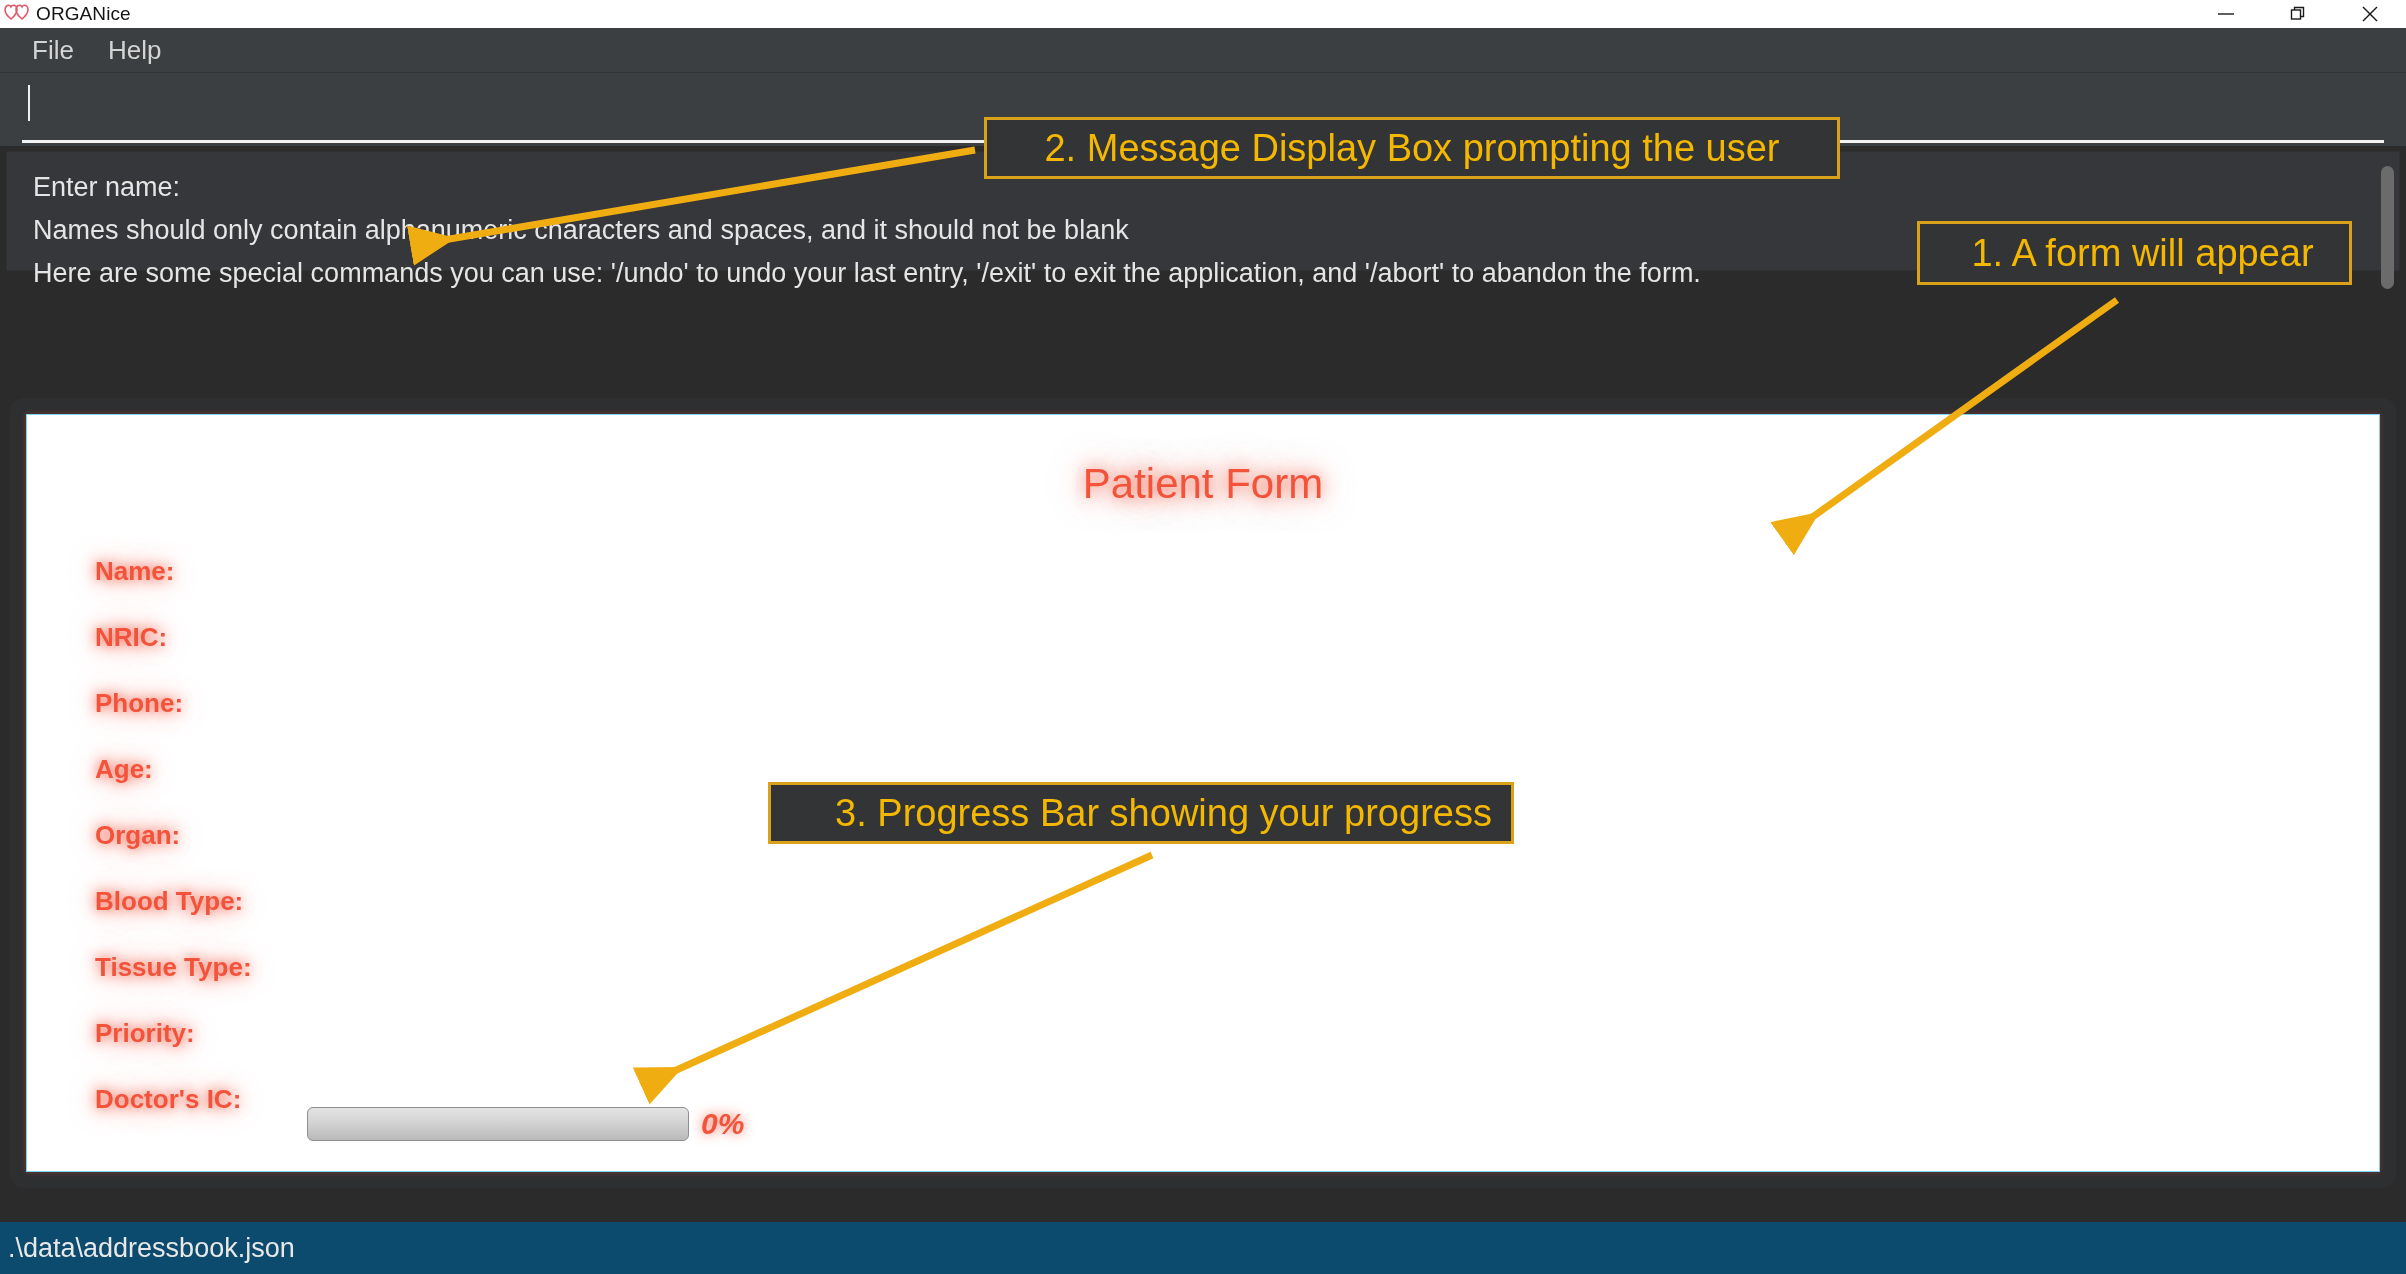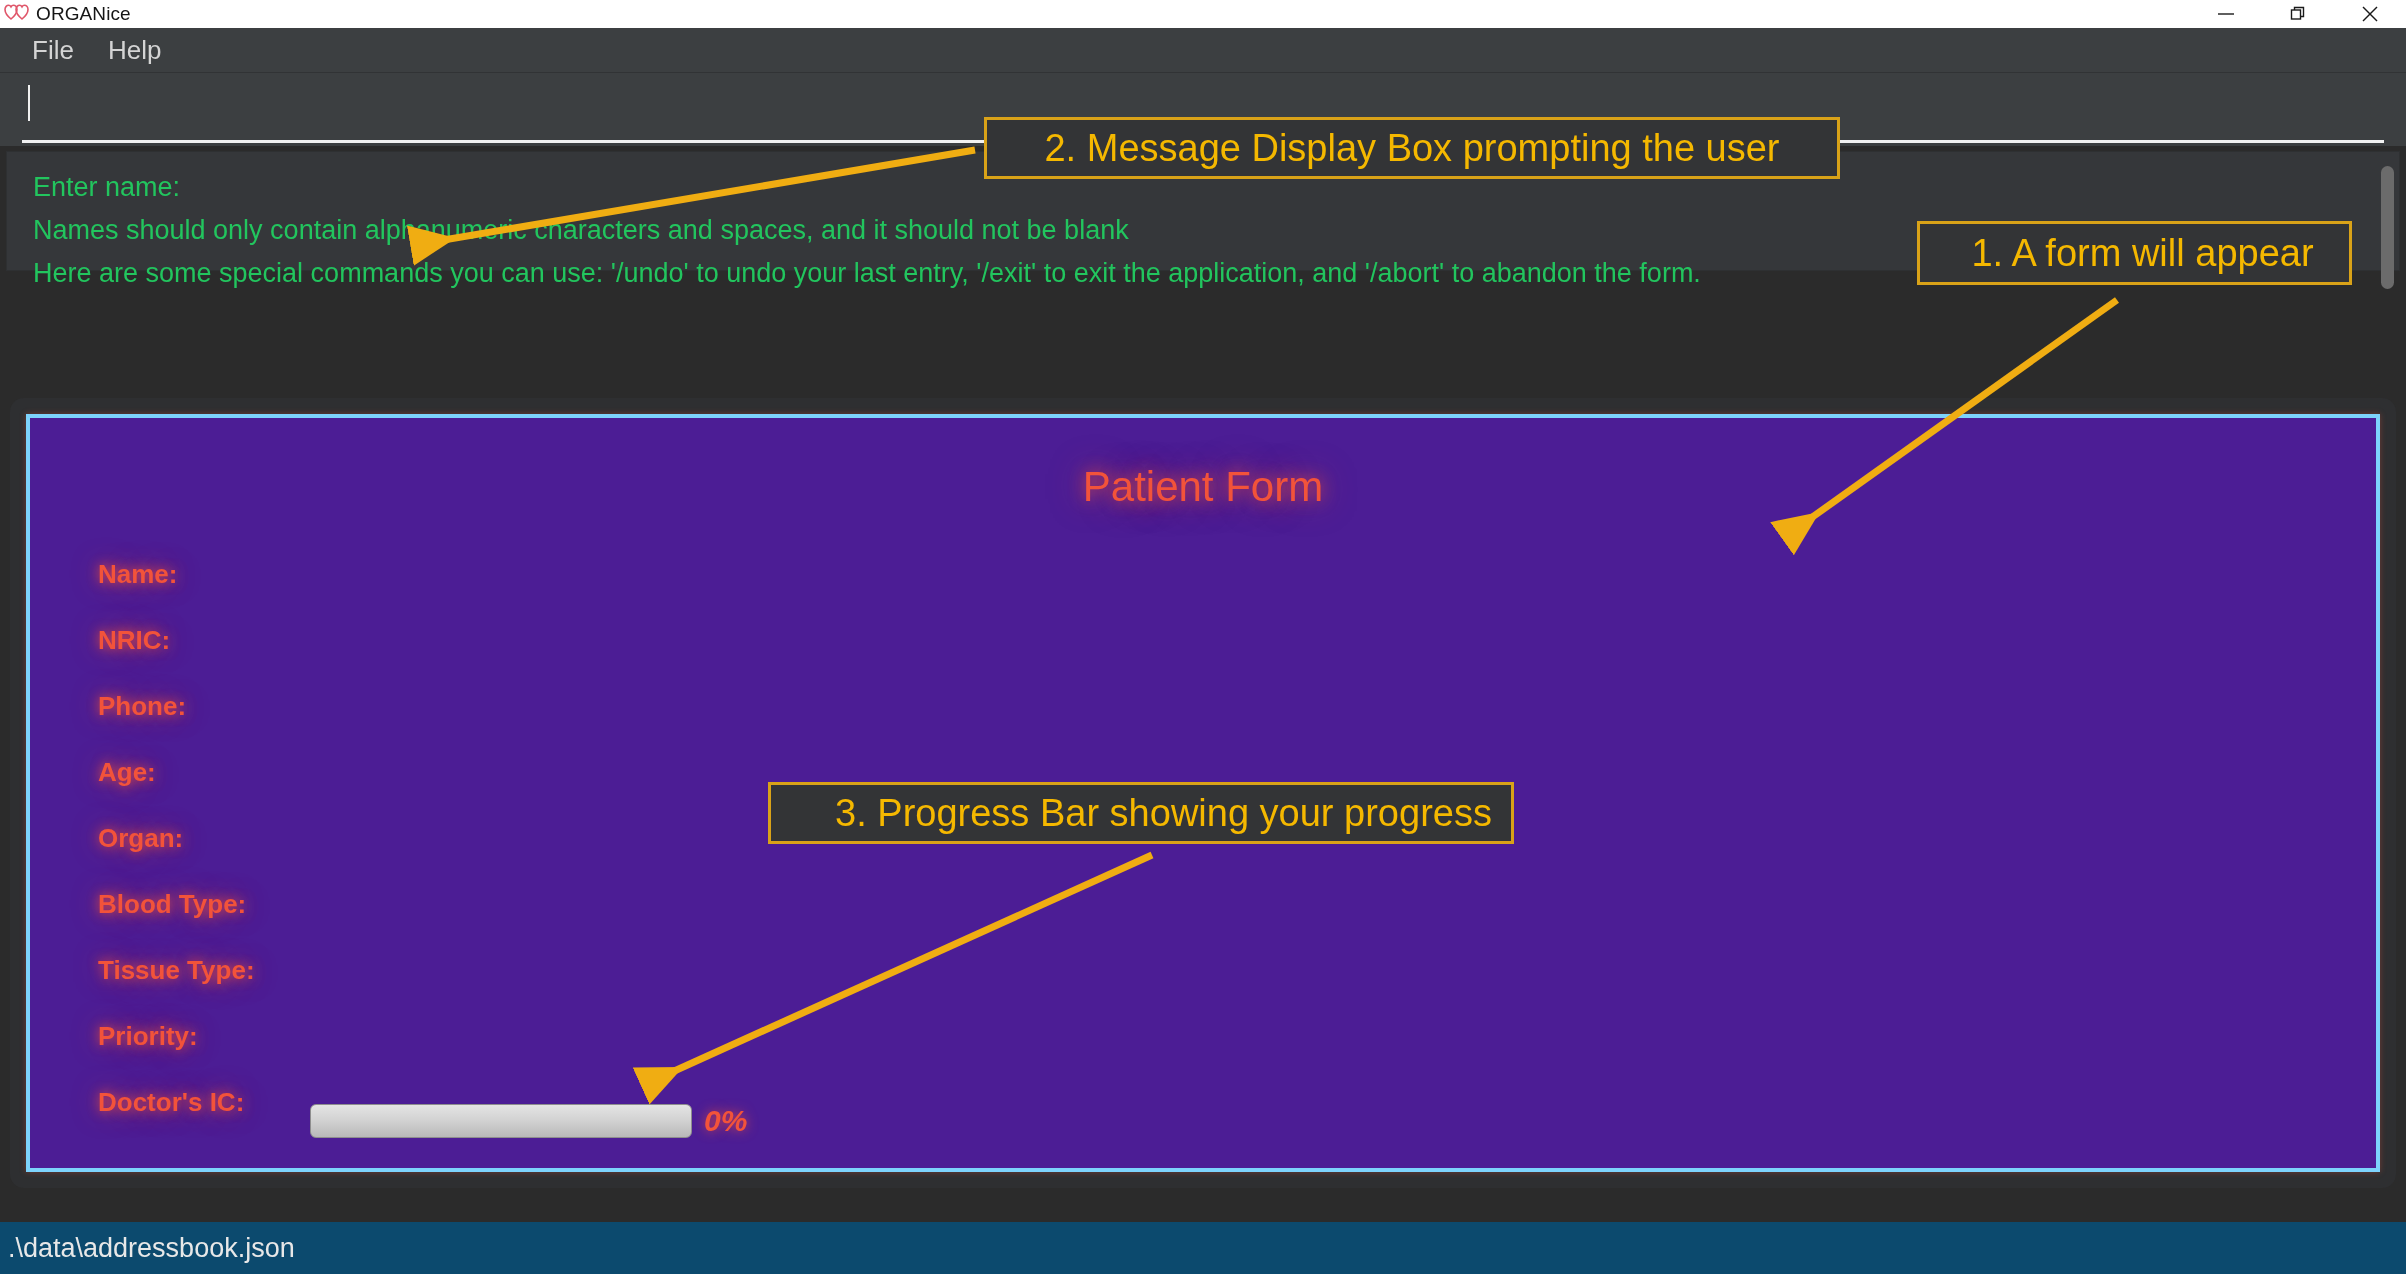--- a/index.html
+++ b/index.html
@@ -110,21 +110,21 @@
     margin: 5px 6px 0 6px;
     height: 120px;
     background: #35373a;
     border: 1px solid #2e3032;
     box-sizing: border-box;
     padding: 14px 20px 0 26px;
   }
   .result-line {
     font-size: 27px;
     line-height: 43px;
-    color: #22c55e;
+    color: #e5e5e5;
     white-space: nowrap;
     font-family: "Liberation Sans", sans-serif;
   }
   .scrollbar-track {
     position: absolute;
     top: 2px; right: 2px; bottom: 2px;
     width: 20px;
     background: #35373a;
   }
   .scrollbar-thumb {
@@ -146,23 +146,23 @@
     height: 790px;
     background: #2e2f31;
     border-radius: 14px;
     box-sizing: border-box;
     padding: 16px;
   }
   .form-inner {
     position: relative;
     width: 100%;
     height: 100%;
-    border: 4px solid #7dd3fc;
-    box-sizing: border-box;
-    background: #4c1d95;
+    border: 1px solid #7dd3fc;
+    box-sizing: border-box;
+    background: #ffffff;
     box-shadow: 0 0 6px rgba(242,83,58,.35);
   }
   .form-title {
     text-align: center;
     margin-top: 45px;
     font-size: 42px;
     color: #f2533a;
     text-shadow: 0 0 16px rgba(242,83,58,.85), 0 0 34px rgba(242,83,58,.5);
     font-family: "Liberation Sans", sans-serif;
   }

